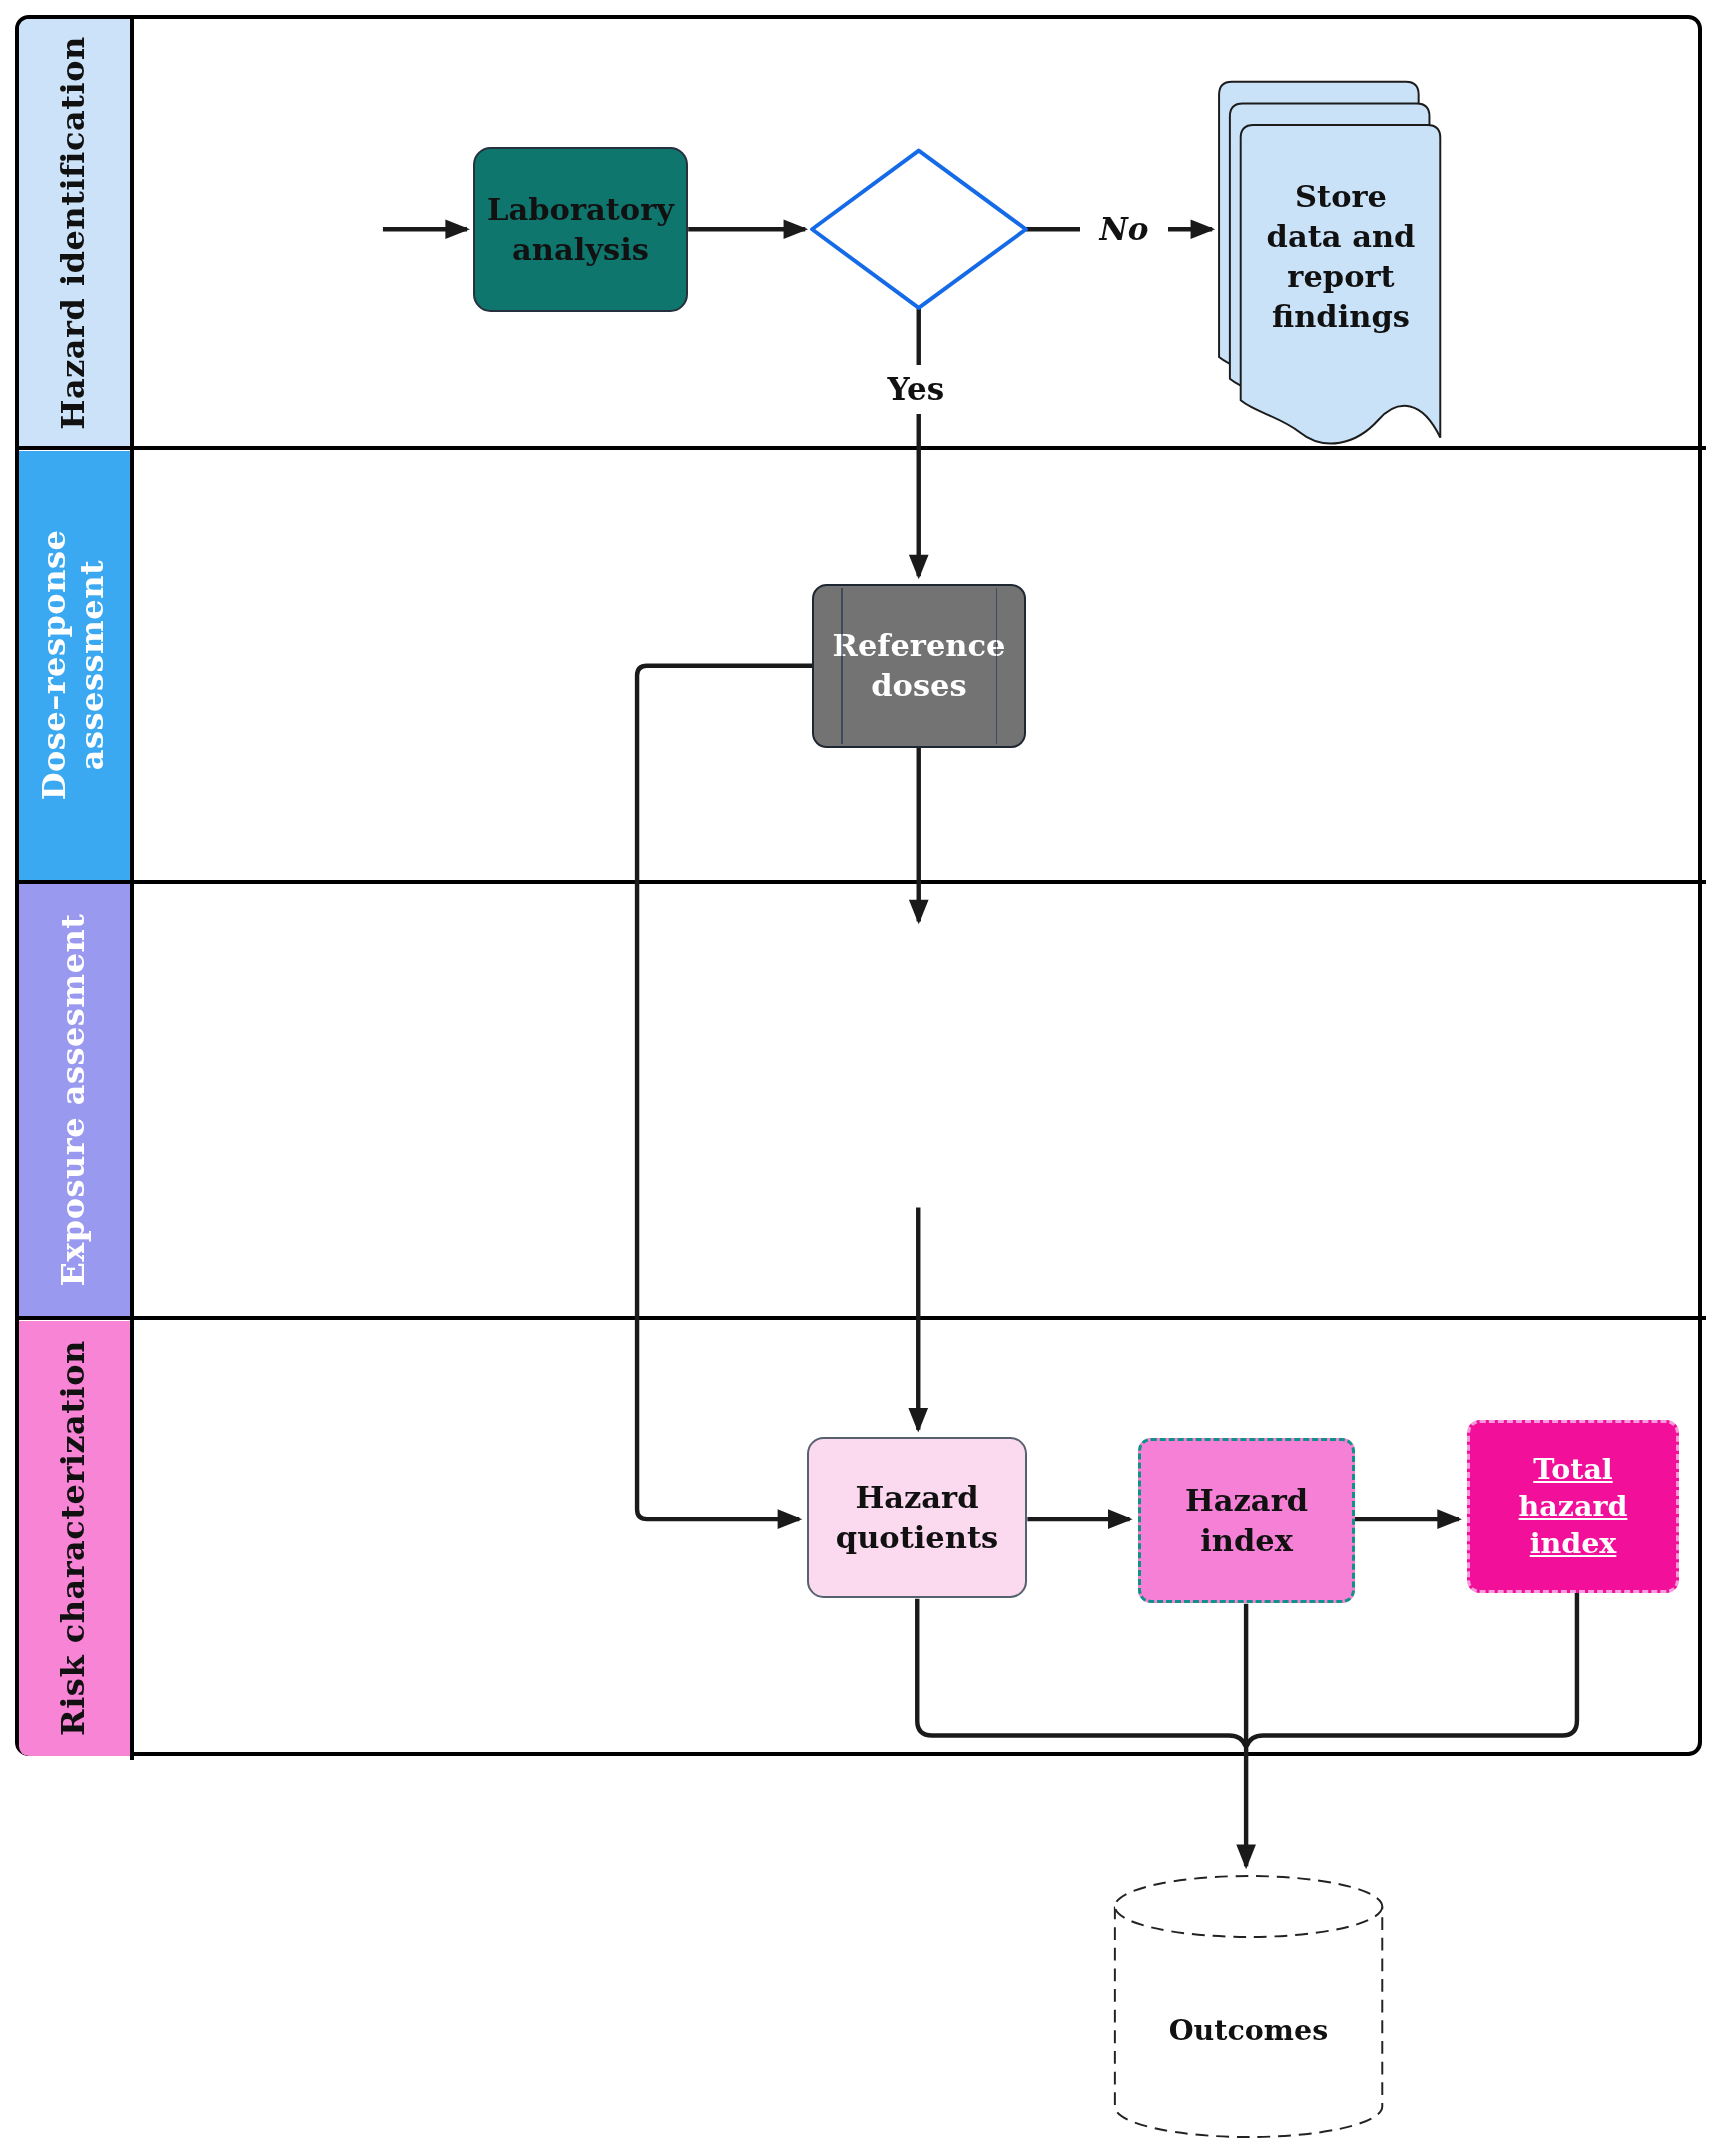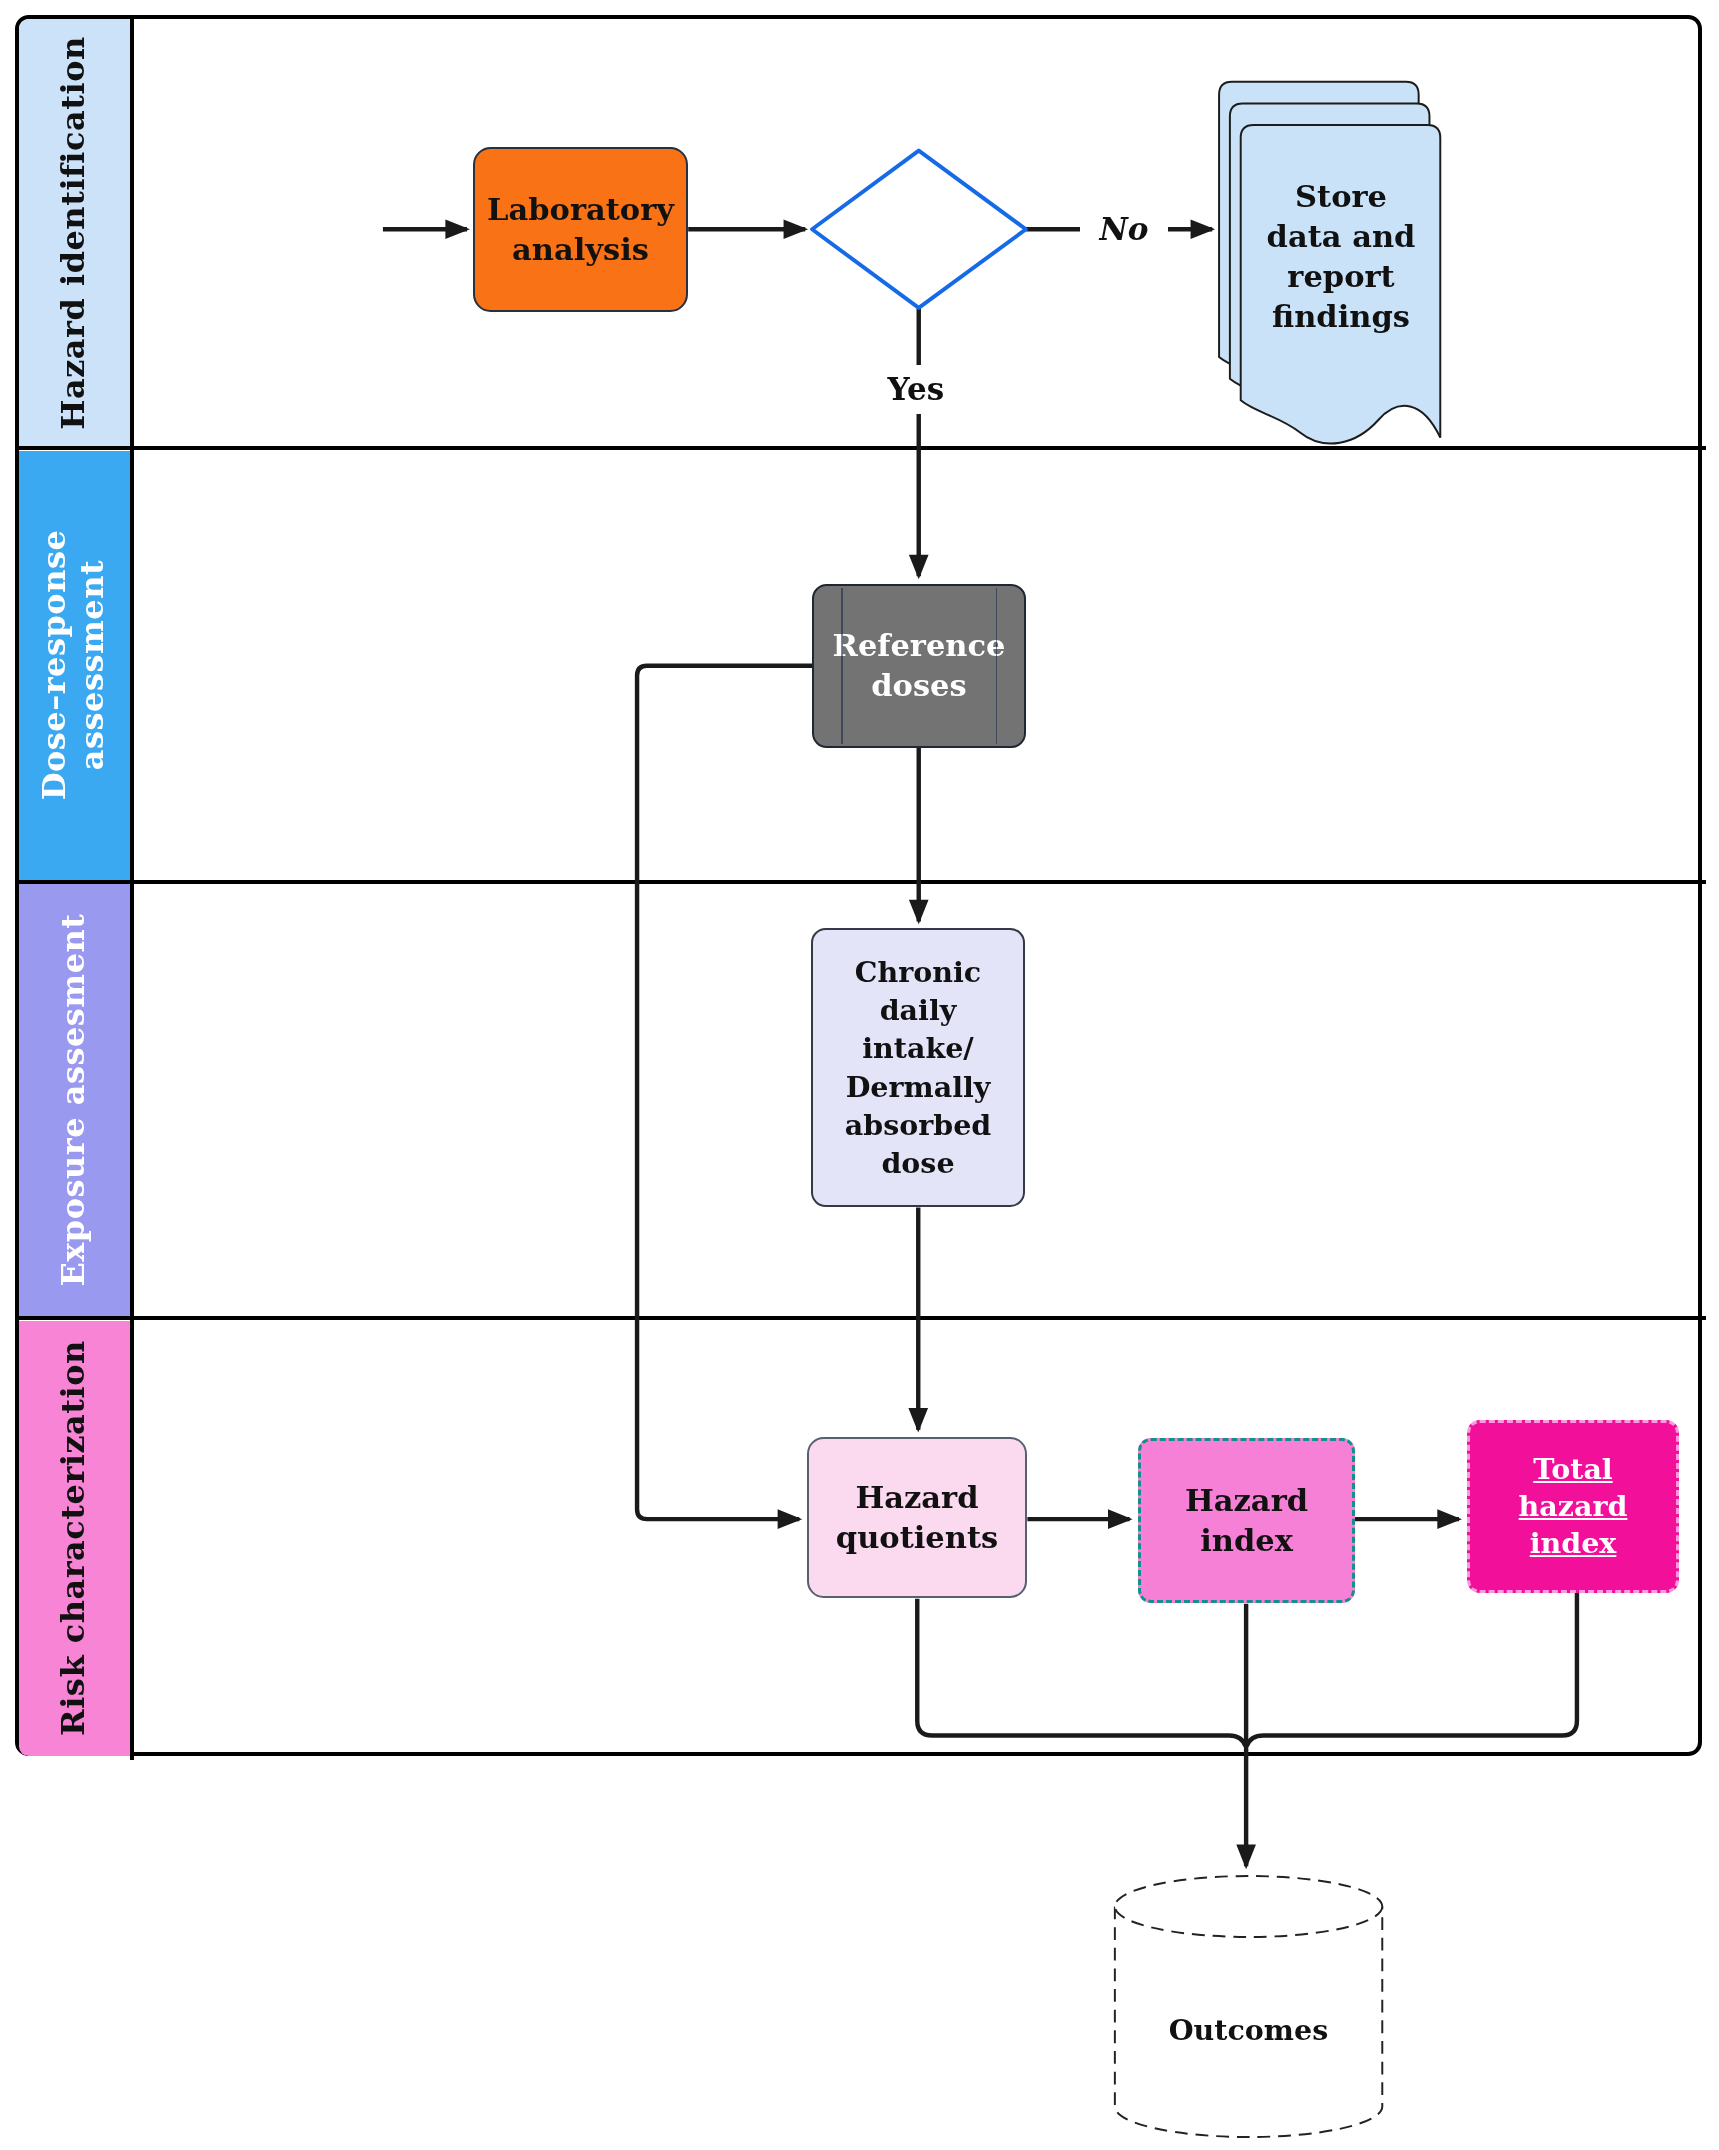--- a/index.html
+++ b/index.html
@@ -22,21 +22,21 @@
     transform-origin:center;white-space:pre-line;text-align:center;
     font-size:32px;line-height:1.18;letter-spacing:0.5px;
   }
   
   .node{
     position:absolute;display:flex;align-items:center;justify-content:center;
     text-align:center;box-sizing:border-box;white-space:pre-line;
     font-size:30.5px;line-height:1.3;
   }
   .water{left:159px;top:174px;width:222px;height:111px;background:#C9E2F8;border:2.5px solid #2E3947;border-radius:52px;}
-  .lab{left:473px;top:147px;width:215px;height:165px;background:#f97316;border:2.5px solid #26303E;border-radius:17.7px;}
+  .lab{left:473px;top:147px;width:215px;height:165px;background:#0f766e;border:2.5px solid #26303E;border-radius:17.7px;}
   .ref{left:812px;top:584px;width:214px;height:164px;background:#737373;border:2.5px solid #1F2733;border-radius:14.7px;color:#fff;}
   .ref-bar{position:absolute;top:2px;bottom:2px;width:1.5px;background:rgba(15,40,70,.55);}
   .chronic{left:811px;top:928px;width:214px;height:279px;background:#E4E4F9;border:2px solid #333A46;border-radius:14.7px;font-size:28.5px;line-height:1.34;}
   .hq{left:807px;top:1437px;width:220px;height:161px;background:#FBDAF0;border:2.9px solid #57606E;border-radius:16.7px;}
   .hi{left:1138px;top:1438px;width:217px;height:165px;background:#F780D7;border:3.4px dashed #12908A;border-radius:12.8px;}
   .thi{left:1467px;top:1420px;width:212px;height:173px;background:#F2109B;border:3.9px dashed #F79BDD;border-radius:12.8px;color:#ffffff;font-size:28.5px;text-decoration:underline;}
   
   .diamond-label{left:812px;top:150px;width:214px;height:157px;font-size:30.5px;}
   .docs-label{left:1241px;top:133px;width:200px;height:246px;font-size:30.5px;line-height:1.32;}
   .outcomes-label{left:1115px;top:1947px;width:267px;height:167px;font-size:28.5px;}
@@ -111,26 +111,20 @@
 report
 findings</div>
 
   <div class="node ref">
     <div class="ref-bar" style="left:27px;"></div>
     <div class="ref-bar" style="right:27px;"></div>
     <span>Reference
 doses</span>
   </div>
 
-  <div class="node chronic">Chronic
-daily
-intake/
-Dermally
-absorbed
-dose</div>
   <div class="node hq">Hazard
 quotients</div>
   <div class="node hi">Hazard
 index</div>
   <div class="node thi">Total
 hazard
 index</div>
   <div class="node outcomes-label">Outcomes</div>
 
   <div class="edge-label lbl-yes">Yes</div>

